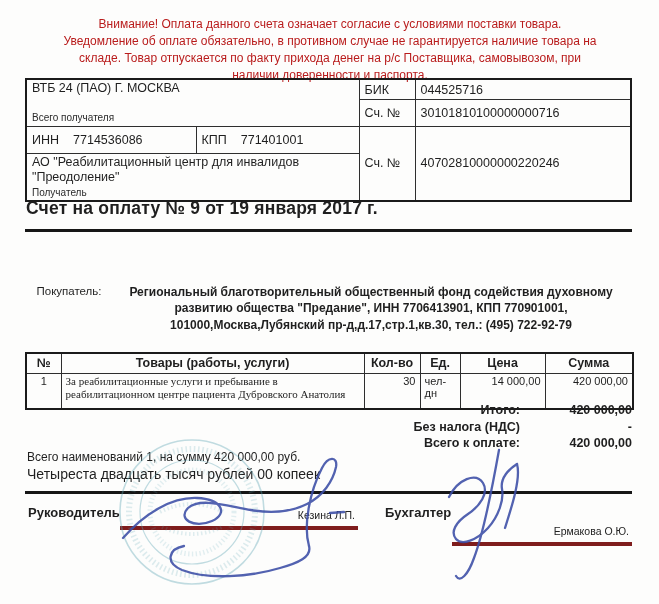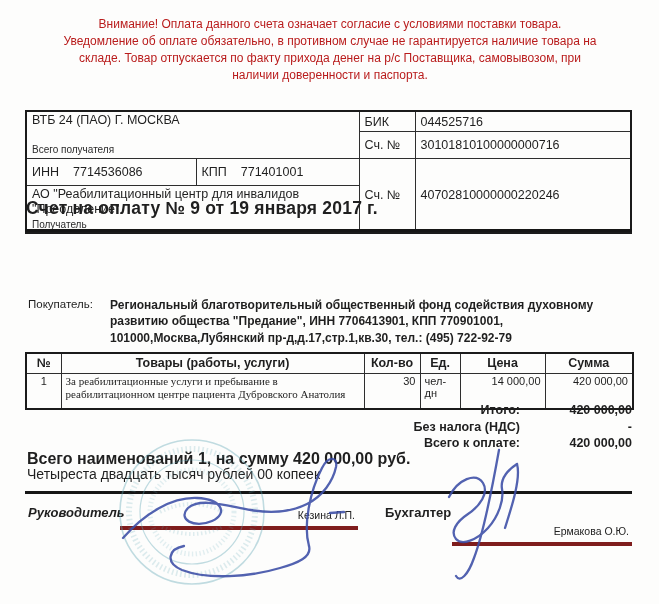--- a/index.html
+++ b/index.html
@@ -14,21 +14,21 @@
   .page { position:absolute; inset:0; }
 
   .warning {
     position:absolute; top:16px; left:62px; width:536px;
     font-size:12px; line-height:1.42; text-align:center; color:#b91c1c;
   }
 
   
   table.bank { position:absolute; top:78px; left:25px; width:607px;
     border-collapse:collapse; table-layout:fixed; }
-  table.bank { border:2px solid #1b1b1b;margin-top:32px; }
+  table.bank { border:2px solid #1b1b1b; }
   table.bank td { border:1px solid #2e2e2e; padding:1px 5px; font-size:12.5px; vertical-align:middle; }
   table.bank tr.r1 td { height:20px; }
   table.bank tr.r2 td { height:25px; }
   table.bank tr.r3 td { height:27px; }
   table.bank tr.r4 td { height:33px; }
   td.stack { vertical-align:bottom; }
   .cell-main { font-size:12.5px; line-height:1.2; }
   .cell-sub  { font-size:10px; line-height:1.25; margin-top:2px; color:#2a2a2a; }
   td.bank-name-cell .cell-main { margin-bottom:16px; }
   td.vtop { vertical-align:top; padding-top:4px; }
@@ -36,21 +36,21 @@
 
   
   .doc-title { position:absolute; top:198px; left:26px; font-size:17.5px; font-weight:bold; letter-spacing:.2px; }
   .rule { position:absolute; left:25px; width:607px; height:3px; background:#161616; }
   .rule-1 { top:229px; }
   .rule-2 { top:491px; height:2.5px; }
 
   
   .party { position:absolute; left:28px; width:604px; display:flex; }
   .party-supplier { top:241px; }
-  .party-buyer { top:297px; }
+  .party-buyer { top:284px;text-align:center; }
   .party-label { width:82px; flex:0 0 82px; font-size:11.5px; padding-top:1px; }
   .party-value { width:522px; font-size:12px; font-weight:bold; line-height:1.36; }
 
   
   table.items { position:absolute; top:352px; left:25px; width:607px;
     border-collapse:collapse; table-layout:fixed; border:2px solid #1b1b1b; }
   table.items td, table.items th { border:1px solid #2e2e2e; }
   table.items th { font-size:12.5px; font-weight:bold; text-align:center; height:20px; padding:1px 3px; }
   table.items td { font-size:11px; vertical-align:top; padding:1px 4px 6px 4px; height:24px; }
   .c-num   { text-align:center; font-size:11.5px; }
@@ -59,26 +59,26 @@
   .c-unit  { text-align:left; font-size:11px; }
   .c-price { text-align:right; font-size:11.5px; }
   .c-sum   { text-align:right; font-size:11.5px; }
 
   
   .totals { position:absolute; top:402px; left:302px; width:330px; }
   .totals-row { display:flex; justify-content:flex-end; font-weight:bold; font-size:12.5px; line-height:16.5px; }
   .totals-label { text-align:right; }
   .totals-value { width:112px; text-align:right; }
 
-  .count-line { position:absolute; top:450px; left:27px; font-size:16px;font-weight:bold; }
+  .count-line { position:absolute; top:450px; left:27px; font-size:12px; }
   .amount-words { position:absolute; top:466px; left:27px; font-size:14px; font-weight:normal; }
 
   
   .sig-label { position:absolute; font-size:13px; font-weight:bold; }
-  .sig-label-director { top:505px; left:28px;font-style:italic; }
+  .sig-label-director { top:505px; left:28px; }
   .sig-label-accountant { top:505px; left:385px; }
   .sig-line { position:absolute; border-bottom:4px solid #7f1d1d; text-align:right; font-size:10.5px; color:#222; padding-bottom:1px; }
   .sig-line-director { top:509px; left:120px; width:238px; height:21px; }
   .sig-line-accountant { top:525px; left:452px; width:180px; height:21px; }
   .sig-name { padding-right:3px; }
 
   .overlay { position:absolute; inset:0; pointer-events:none; }
 </style>
 </head>
 <body>

